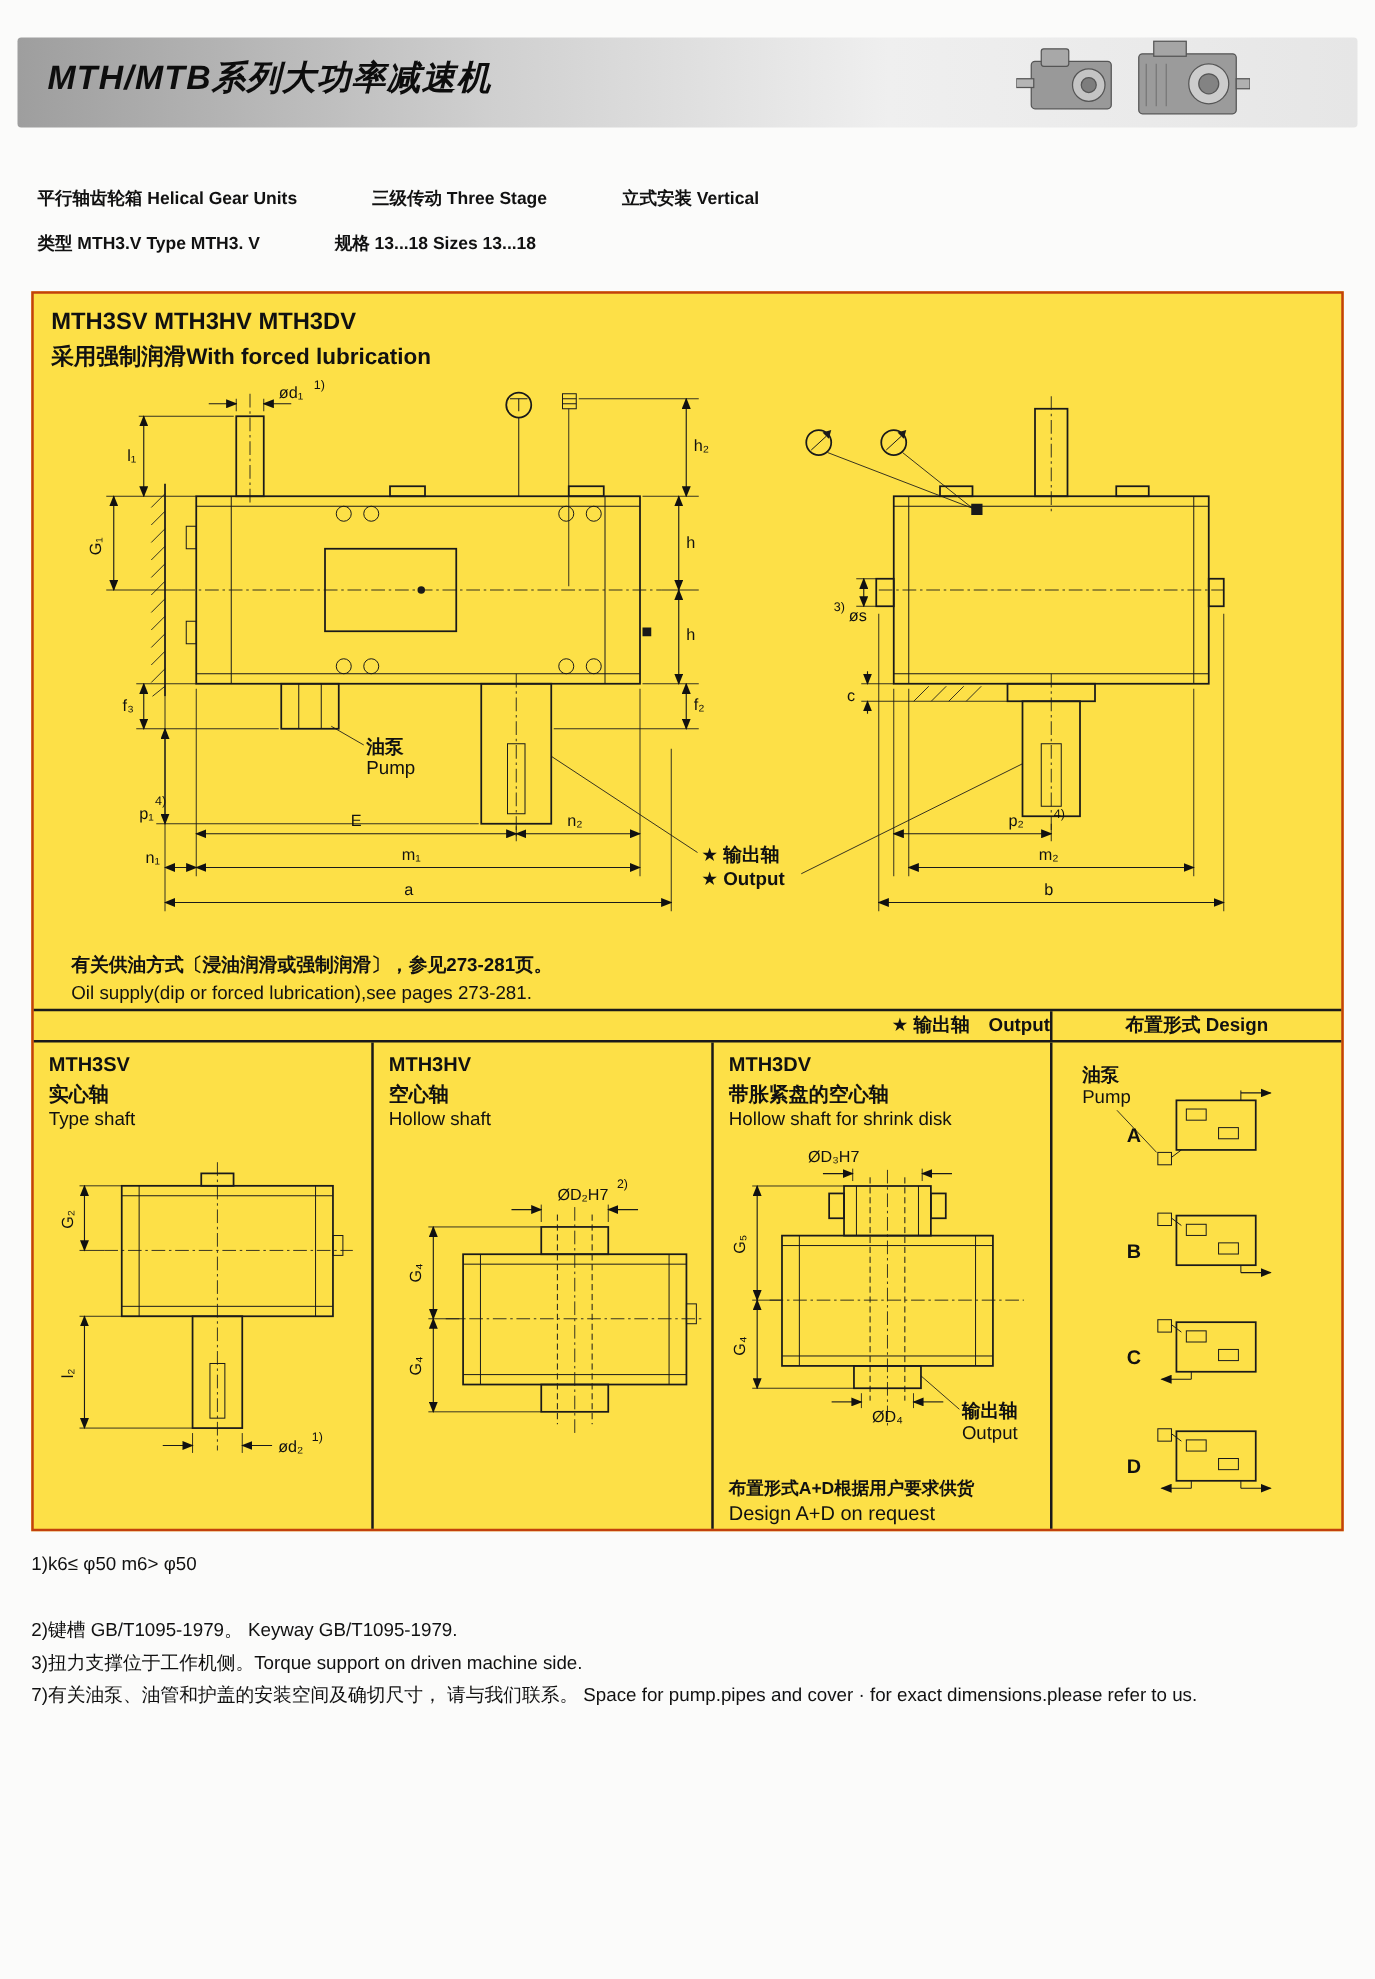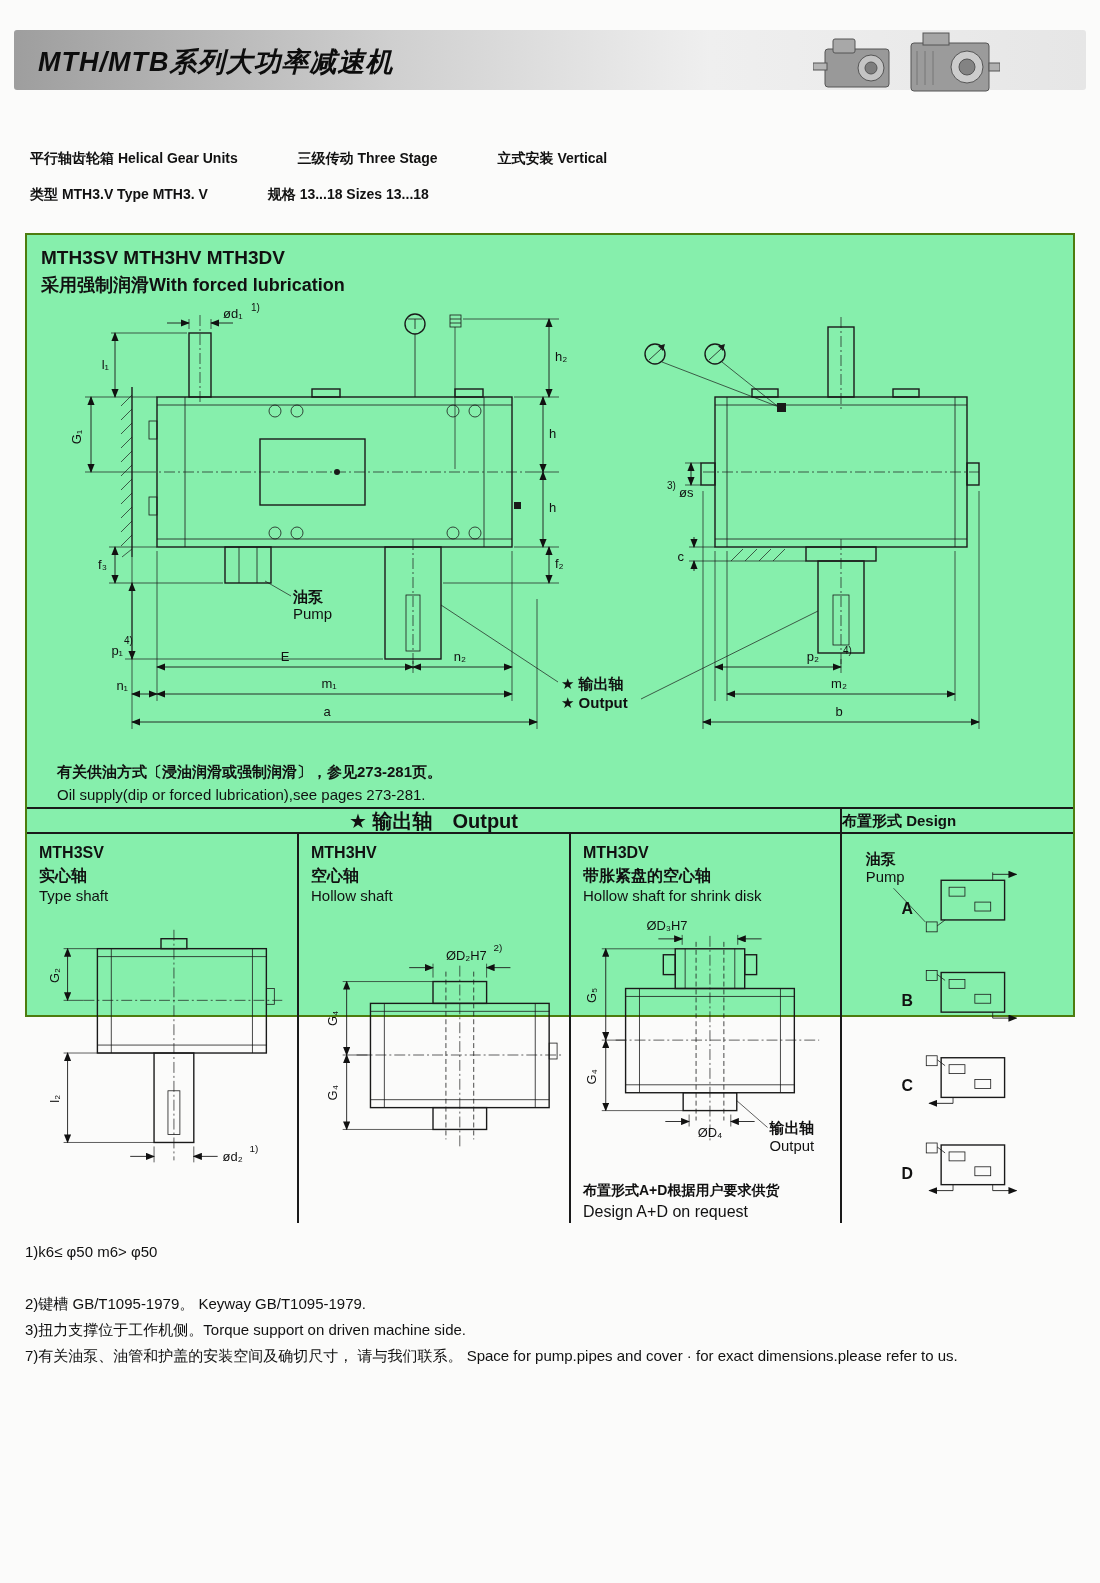--- a/index.html
+++ b/index.html
@@ -1,37 +1,37 @@
 <!DOCTYPE html>
 <html><head>
 <meta charset="utf-8">
 <style>
   *{margin:0;padding:0;box-sizing:border-box}
   html,body{background:#e9e9e9}
   body{font-family:"Liberation Sans","DejaVu Sans",sans-serif;color:#111}
   .page{position:relative;width:1100px;height:1583px;background:#fbfbfa;margin:0 auto;overflow:hidden}
 
-  .header-bar{position:absolute;left:14px;top:30px;width:1072px;height:60px;
+  .header-bar{position:absolute;left:14px;top:30px;width:1072px;height:72px;
     background:linear-gradient(90deg,#9e9e9e 0%,#cfcfcf 35%,#efefef 65%,#e6e6e6 100%);border-radius:3px}
   .header-title{position:absolute;left:24px;top:14px;font-size:27px;font-weight:bold;font-style:italic;letter-spacing:1px;color:#0d0d0d}
   .photo{position:absolute}
 
   .intro-line{position:absolute;left:30px;font-size:14px;font-weight:bold;white-space:nowrap}
   .intro-line span{margin-right:56px}
 
-  .main-box{position:absolute;left:25px;top:233px;width:1050px;height:784px;border:2px solid #4d7c0f;background:#86efac}
+  .main-box{position:absolute;left:25px;top:233px;width:1050px;height:992px;border:2px solid #c2410c;background:#fde047}
   .box-title{position:absolute;left:14px;top:12px;font-size:19px;font-weight:bold}
   .box-sub{position:absolute;left:14px;top:38px;font-size:18px;font-weight:bold}
   .main-draw{position:absolute;left:0;top:64px;width:1046px;height:458px}
   .oil-cn{position:absolute;left:30px;top:528px;font-size:15px;font-weight:bold}
   .oil-en{position:absolute;left:30px;top:551px;font-size:15px}
 
   .tbl-head{position:absolute;left:0;top:572px;width:100%;height:27px;border-top:2px solid #1a1a1a;border-bottom:2px solid #1a1a1a;display:flex}
-  .th-out{width:813px;text-align:center;font-weight:bold;font-size:20px;line-height:24px}
-  .th-des{width:233px;border-left:2px solid #1a1a1a;font-weight:bold;font-size:15px;line-height:24px}
+  .th-out{width:813px;text-align:right;font-weight:bold;font-size:15px;line-height:24px}
+  .th-des{width:233px;border-left:2px solid #1a1a1a;text-align:center;font-weight:bold;font-size:15px;line-height:24px}
   .tbl-body{position:absolute;left:0;top:599px;width:100%;height:389px;display:flex}
   .col{position:relative;height:100%}
   .col + .col{border-left:2px solid #1a1a1a}
   .c1{width:270px}.c2{width:272px}.c3{width:271px}.c4{width:233px}
   .cell-model{position:absolute;left:12px;top:10px;font-size:16px;font-weight:bold}
   .cell-cn{position:absolute;left:12px;top:32px;font-size:16px;font-weight:bold}
   .cell-en{position:absolute;left:12px;top:53px;font-size:15px}
   .sub-draw{position:absolute;left:0;top:58px;width:100%;height:328px}
   .design-draw{position:absolute;left:0;top:0;width:100%;height:100%}
   .dv-note-cn{position:absolute;left:12px;top:348px;font-size:14px;font-weight:bold}

